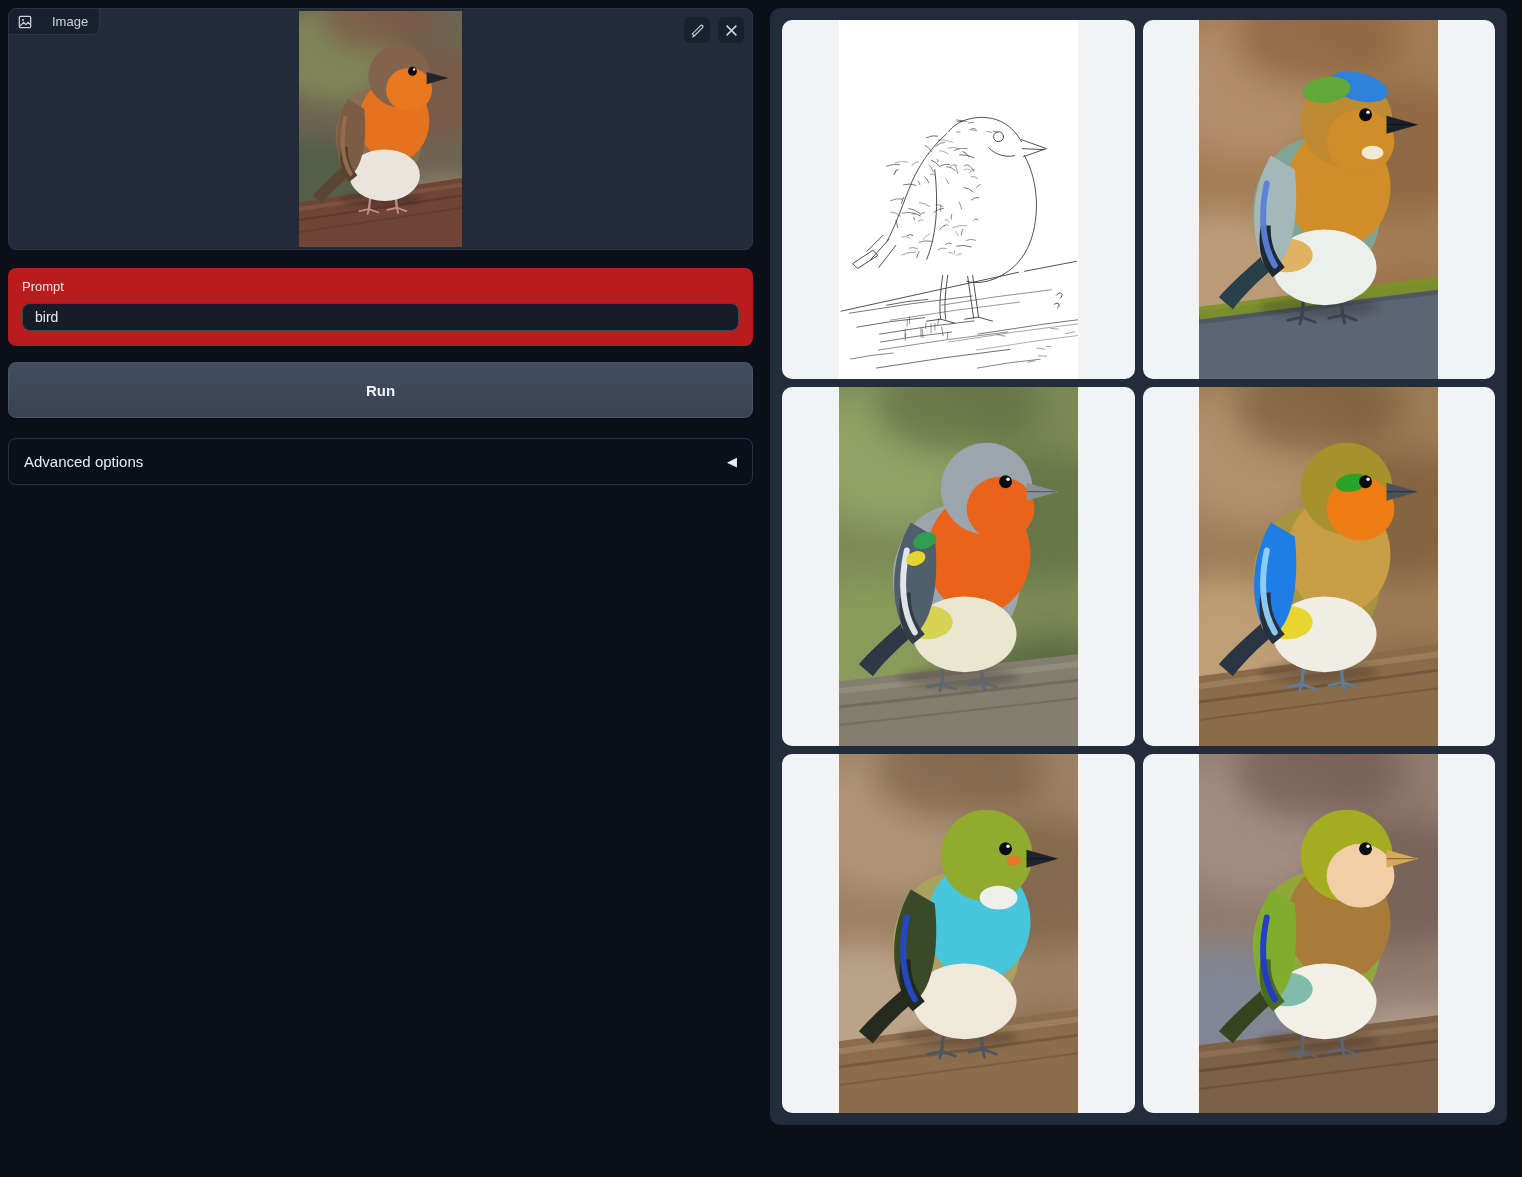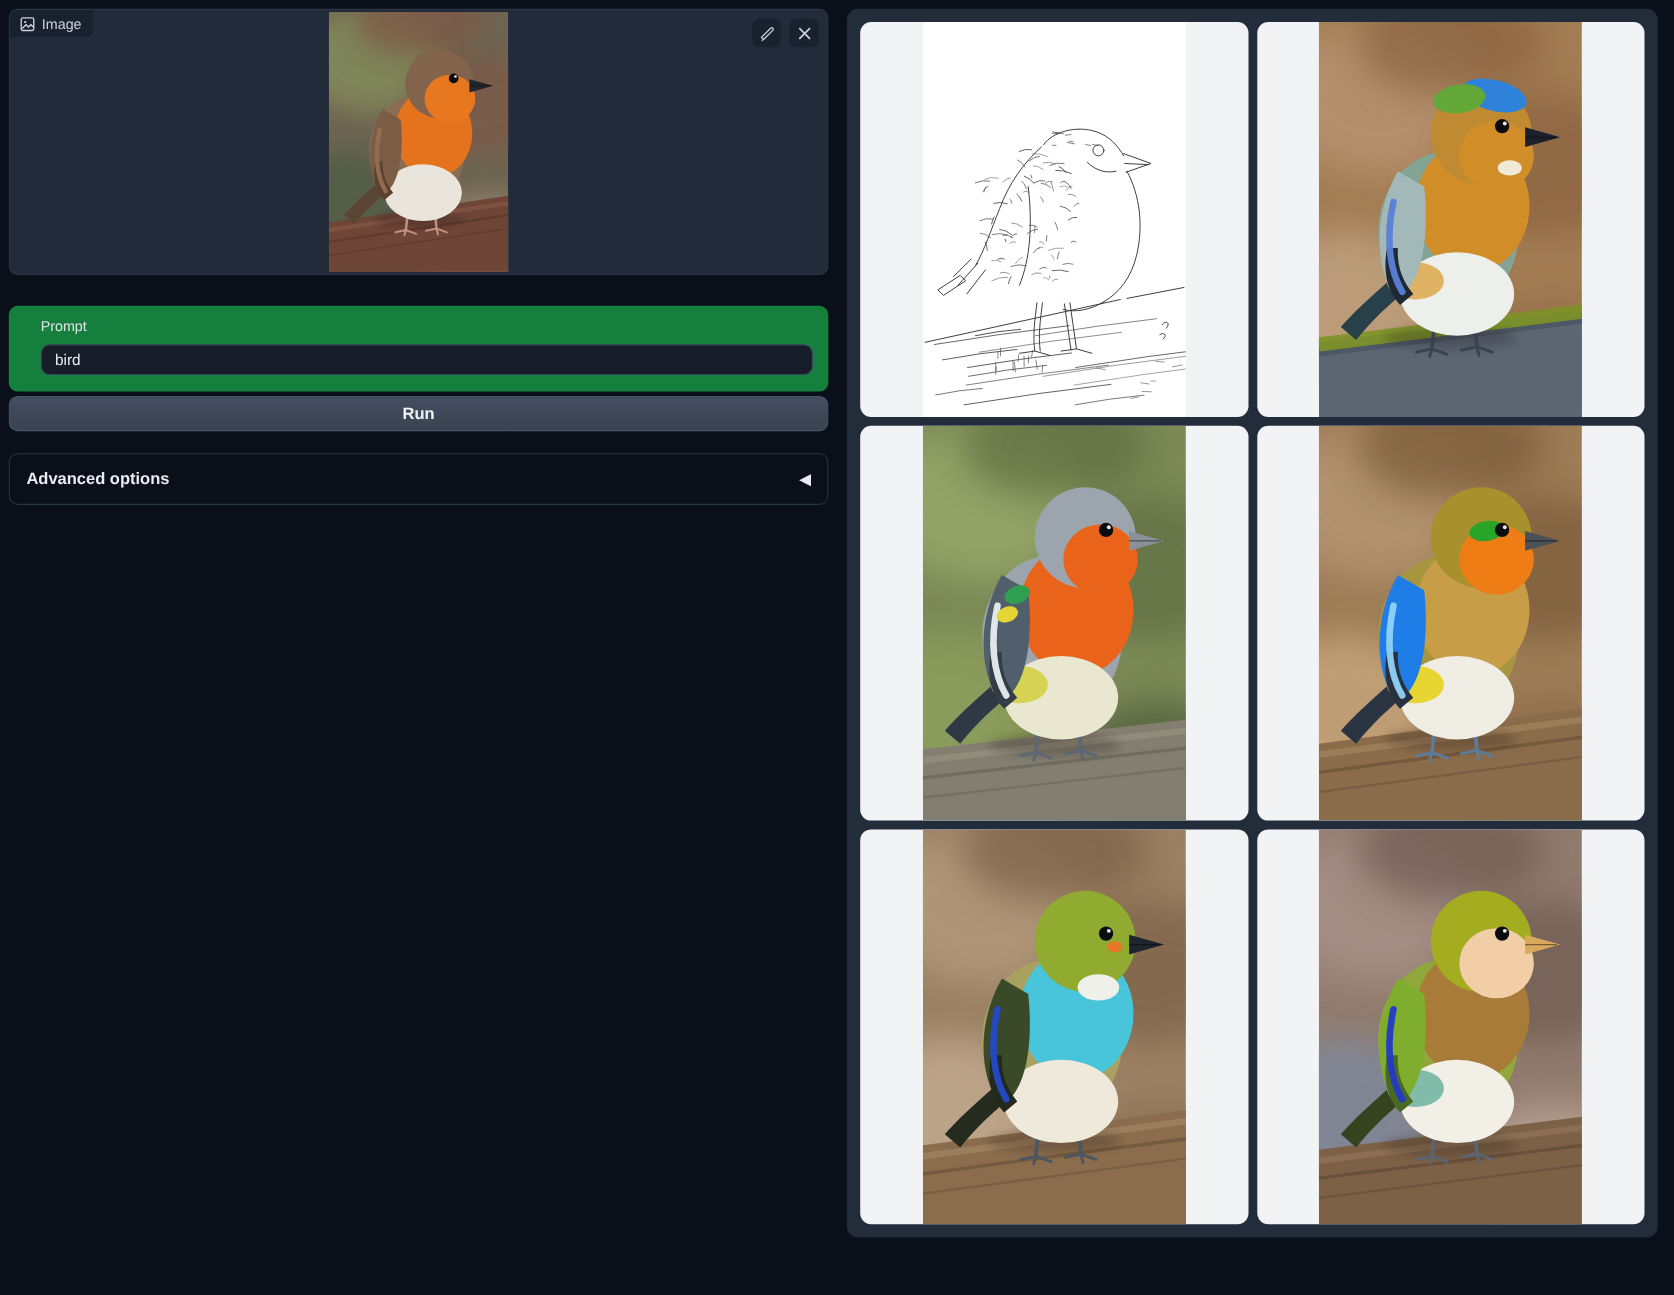--- a/index.html
+++ b/index.html
@@ -22,66 +22,66 @@
 
   
   .image-panel {
     position:relative; height:242px;
     background:#222b39; border:1px solid #2c3545; border-radius:8px;
     display:flex; justify-content:center; align-items:center;
     overflow:hidden;
   }
   .image-label-chip {
     position:absolute; top:0; left:0; z-index:3;
-    display:flex; align-items:center; gap:6px;
+    display:flex; align-items:center; gap:20px;
     padding:5px 11px 5px 9px;
     background:#19212e;
     border-right:1px solid #2c3545; border-bottom:1px solid #2c3545;
     border-radius:7px 0 8px 0;
     color:#cdd3dc; font-size:13px; font-weight:400;
   }
   .image-actions { position:absolute; top:8px; right:8px; z-index:3; display:flex; gap:8px; }
   .icon-btn {
     width:26px; height:26px; border-radius:6px; border:none;
     background:#19212e; color:#cdd3dc;
     display:flex; align-items:center; justify-content:center;
     cursor:pointer; padding:0;
   }
   .input-image-svg { height:236px; width:163px; display:block; }
 
   
   .prompt-panel {
-    margin-top:28px; background:#15803d; border-radius:8px;
-    padding:11px 14px 15px 29px;
+    margin-top:18px; background:#b91c1c; border-radius:8px;
+    padding:11px 14px 15px 14px;
   }
   .prompt-label { font-size:13px; color:#dfe3e8; margin-bottom:9px; }
   .prompt-input {
     width:100%; height:28px;
     background:#161d29; border:1px solid #3a465c; border-radius:8px;
     color:#e8eaee; font-size:14px; padding:0 12px;
     font-family:"Liberation Sans", sans-serif;
     outline:none;
   }
 
   
   .run-button {
-    margin-top:4px; width:100%; height:32px;
+    margin-top:16px; width:100%; height:56px;
     border-radius:8px; border:1px solid #49546a;
     background:linear-gradient(180deg,#434e60 0%,#39424f 100%);
     color:#eef1f5; font-weight:700; font-size:15px;
     font-family:"Liberation Sans", sans-serif;
     cursor:pointer;
   }
 
   
   .accordion {
     margin-top:20px; height:47px;
     border:1px solid #2a3342; border-radius:8px;
     display:flex; align-items:center; justify-content:space-between;
-    padding:0 15px; cursor:pointer; background:transparent;font-weight:bold;
+    padding:0 15px; cursor:pointer; background:transparent;
   }
   .accordion-label { font-size:15px; color:#e8ebef; }
   .accordion-arrow { font-size:13px; color:#e8ebef; line-height:1; }
 
   
   .gallery {
     height:1117px; background:#232c3b; border-radius:10px;
     padding:12px;
     display:grid; grid-template-columns:1fr 1fr; grid-template-rows:repeat(3,1fr);
     gap:8px;

